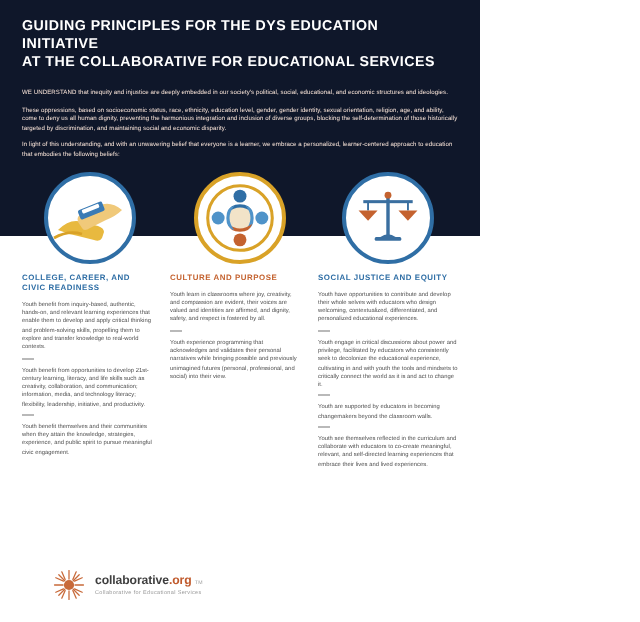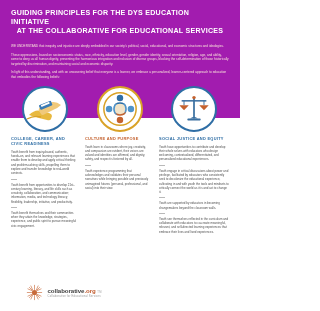--- a/index.html
+++ b/index.html
@@ -7,34 +7,34 @@
     width:240px;height:311px;overflow:hidden;
     background:#ffffff;
     font-family:"Liberation Sans","DejaVu Sans",sans-serif;
     -webkit-font-smoothing:antialiased;
   }
   .page{position:relative;width:240px;height:311px;background:#ffffff;}
 
   
   .header{
     position:absolute;left:0;top:0;width:240px;height:118px;
-    background:#a21caf;
+    background:#0f172a;
     box-sizing:border-box;
     padding:9px 11px 0 11px;
   }
   .htitle{
     color:#ffffff;
     font-weight:bold;
     font-size:7.1px;
     line-height:9.2px;
     letter-spacing:0.25px;
     text-transform:uppercase;
     margin:0;
   }
-  .htitle .l2{display:block;text-align:center;}
+  .htitle .l2{display:block;}
   .hpara{
     color:#fbe6da;
     font-size:3.05px;
     line-height:4.45px;
     margin:0;
     letter-spacing:0.04px;
   }
   .hp1{margin-top:7.5px;}
   .hp2{margin-top:4.2px;}
   .hp3{margin-top:4.2px;}

